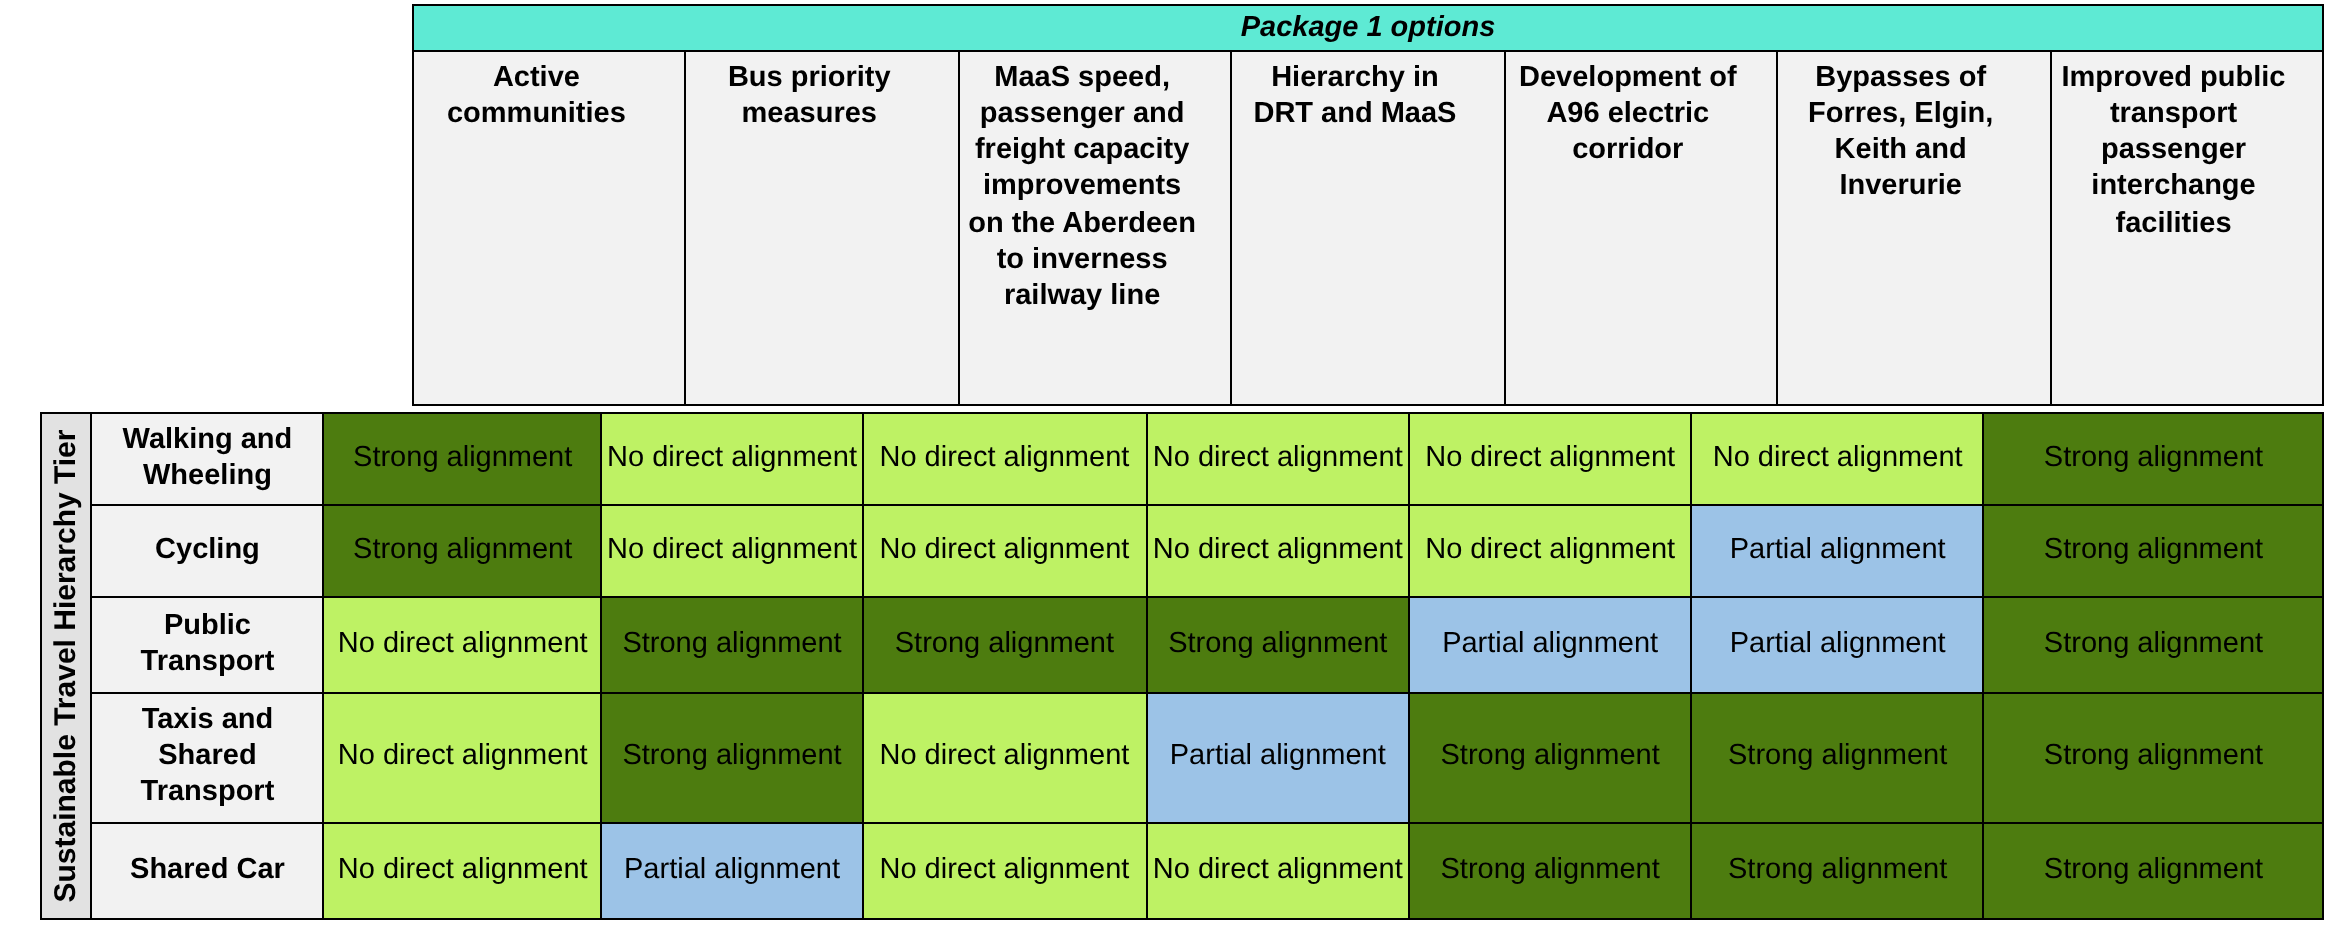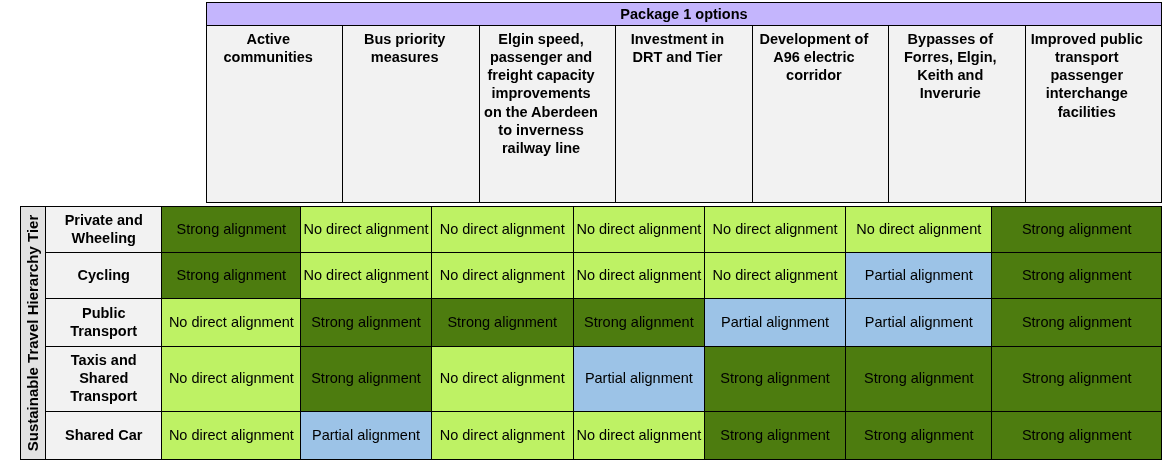--- a/index.html
+++ b/index.html
@@ -22,26 +22,27 @@
     background:#f2f2f2;
     font-weight:bold;
     font-size:14.5px;
     line-height:1.25;
     text-align:center;
     vertical-align:top;
     padding:4px 16px 0 3px;
     color:#000000;
   }
   .hdr-table td.pkg{
-    background:#c4b5fd;
+    background:#5eead4;
     height:20px;
     padding:1px 3px;
     vertical-align:middle;
     font-weight:bold;
     font-size:14.5px;
+    font-style:italic;
   }
   .hdr-table td.opt{height:172px;}
 
   
   .body-table{
     position:absolute;left:20px;top:206px;width:1142px;
   }
   .body-table td{
     border:1.5px solid #000000;
     font-size:14.5px;
@@ -86,37 +87,37 @@
 <div class="sheet">
 
   <table class="hdr-table">
     <tbody>
       <tr>
         <td class="pkg" colspan="7">Package 1 options</td>
       </tr>
       <tr>
         <td class="opt" style="width: 133px;">Active communities</td>
         <td class="opt" style="width: 124px; margin-top: 24px;">Bus priority measures</td>
-        <td class="opt" style="width: 136px;">Elgin speed, passenger and freight capacity improvements on the Aberdeen to inverness railway line</td>
-        <td class="opt" style="width: 125px;">Investment in DRT and Tier</td>
+        <td class="opt" style="width: 136px;">MaaS speed, passenger and freight capacity improvements on the Aberdeen to inverness railway line</td>
+        <td class="opt" style="width: 125px;">Hierarchy in DRT and MaaS</td>
         <td class="opt" style="width: 135px;">Development of A96 electric corridor</td>
         <td class="opt" style="width: 140px;">Bypasses of Forres, Elgin, Keith and Inverurie</td>
         <td class="opt" style="width: 163px;">Improved public transport passenger interchange facilities</td>
       </tr>
     </tbody>
   </table>
 
   <table class="body-table">
     <tbody>
 
       <tr style="height: 46px;">
         <td class="vlabel" rowspan="5" style="width: 24px;">
           <span class="vlabel-inner">Sustainable Travel Hierarchy Tier</span>
         </td>
-        <td class="rowlabel" style="width: 110px;">Private and Wheeling</td>
+        <td class="rowlabel" style="width: 110px;">Walking and Wheeling</td>
         <td class="cell strong" style="width: 133px;">Strong alignment</td>
         <td class="cell none" style="width: 124px;">No direct alignment</td>
         <td class="cell none" style="width: 136px;">No direct alignment</td>
         <td class="cell none" style="width: 125px;">No direct alignment</td>
         <td class="cell none" style="width: 135px;">No direct alignment</td>
         <td class="cell none" style="width: 140px;">No direct alignment</td>
         <td class="cell strong" style="width: 163px;">Strong alignment</td>
       </tr>
 
       <tr style="height: 46px; padding-left: 45px;">

